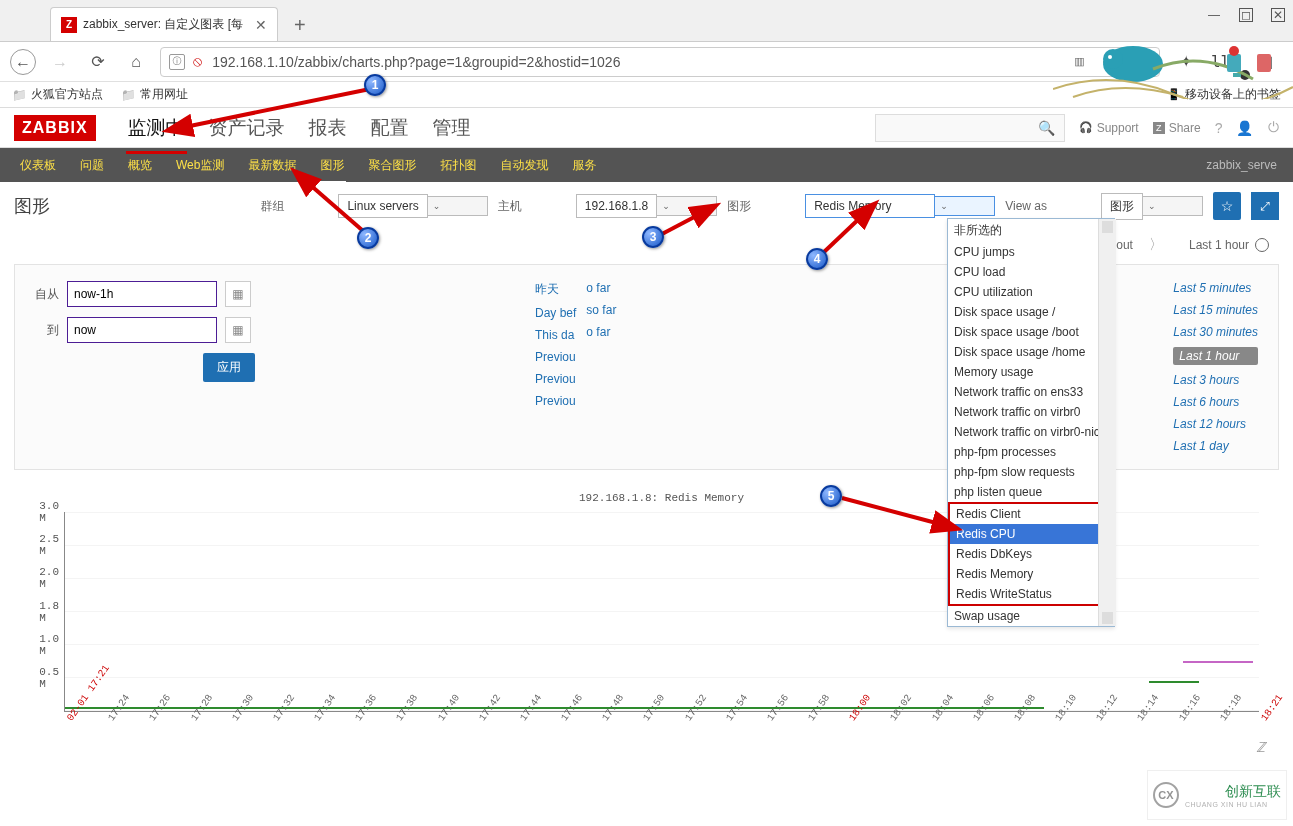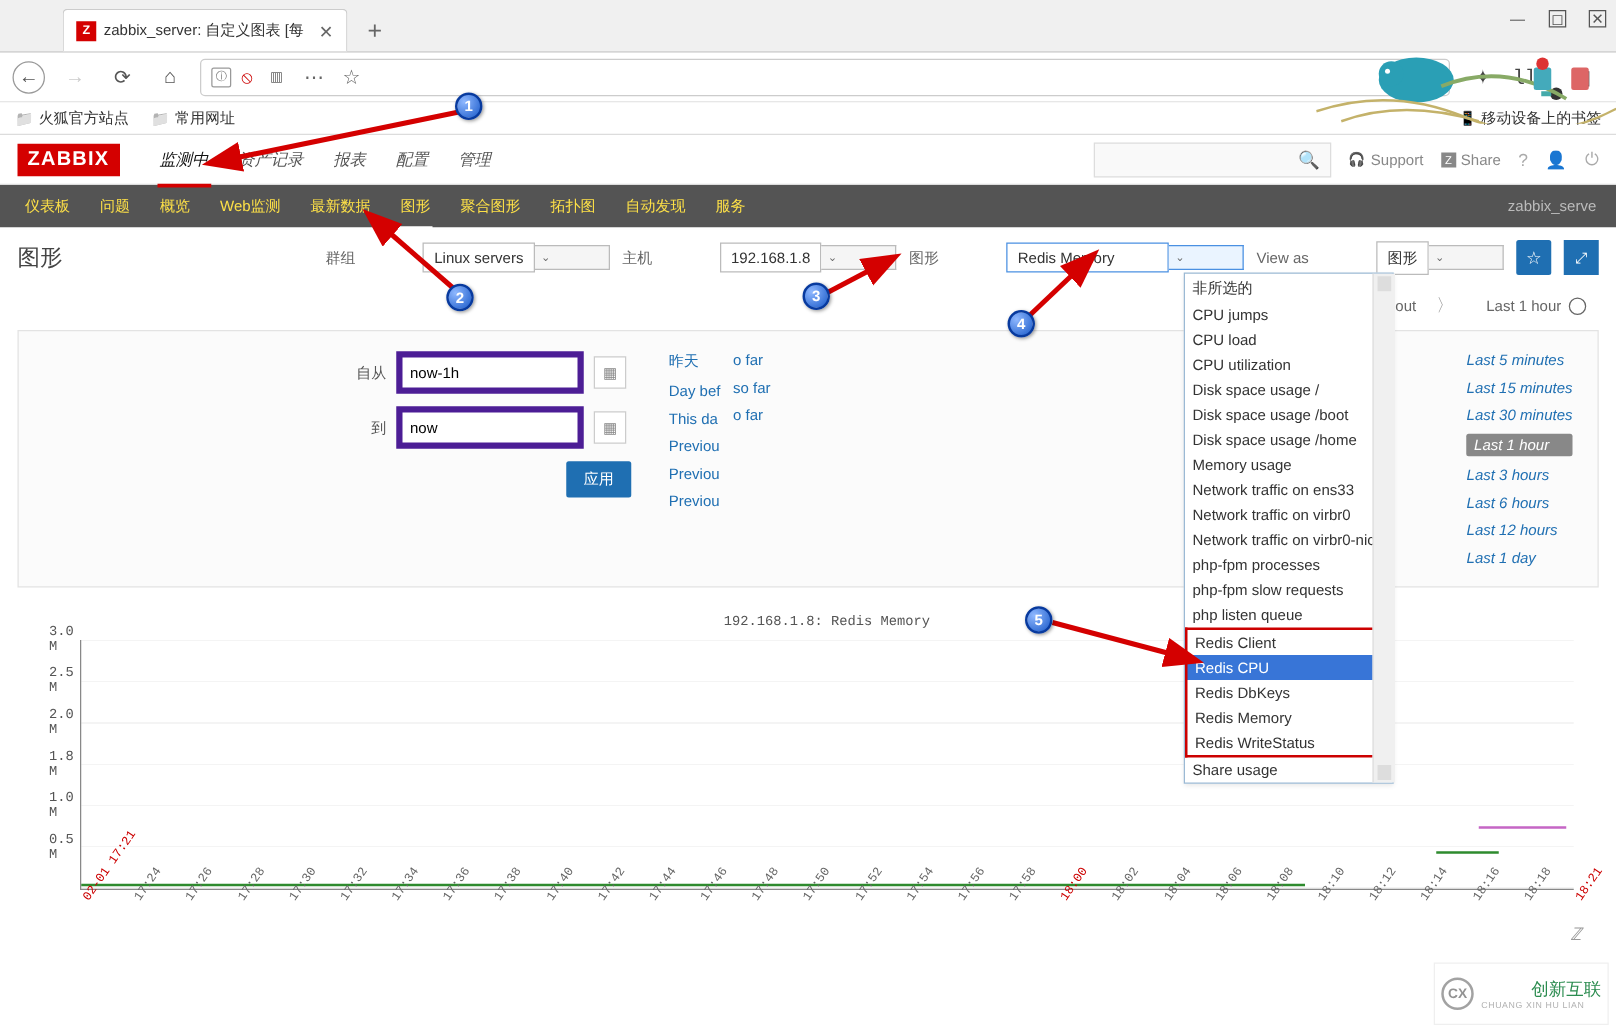--- a/index.html
+++ b/index.html
@@ -29,21 +29,21 @@
   .bookmark-bar { height: 26px; background: #fff; border-bottom: 1px solid #dcdcdc; display: flex; align-items: center; padding: 0 12px; gap: 18px; font-size: 12px; color: #333; }
   .bookmark-bar .folder { display: flex; align-items: center; gap: 4px; }
   .bookmark-bar .folder::before { content: "📁"; font-size: 12px; filter: grayscale(1);}
   .bookmark-right { margin-left: auto; display: flex; align-items: center; gap: 4px; }
   .bookmark-right::before { content: "📱"; font-size:11px;}
 
   
   .zbx-header { height: 40px; background: #fff; display: flex; align-items: center; padding: 0 14px; border-bottom: 1px solid #ddd; }
   .zbx-logo { background: #d40000; color: #fff; font-weight: bold; letter-spacing: 1px; padding: 4px 8px; font-size: 16px; }
   .zbx-main-nav { display: flex; margin-left: 20px; gap: 0;}
-  .zbx-main-nav a { padding: 12px 12px; color: #555; text-decoration: none; font-size: 13px; position: relative; font-style: italic;}
+  .zbx-main-nav a { padding: 12px 12px; color: #555; text-decoration: none; font-size: 19px; position: relative;}
   .zbx-main-nav a.active { color: #111; }
   .zbx-main-nav a.active::after { content:""; position:absolute; left:10px; right:10px; bottom:-1px; height:3px; background:#d40000;}
   .hdr-right { margin-left: auto; display: flex; align-items: center; gap: 14px; color: #888; font-size: 12px; }
   .search-box { width: 190px; height: 28px; border: 1px solid #ddd; background: #f9f9f9; display: flex; align-items: center; padding: 0 8px; justify-content:flex-end;}
   .search-box .srch { color:#aaa; font-size:14px;}
   .hdr-right .support, .hdr-right .share { display: flex; align-items: center; gap: 4px; color: #888; }
   .hdr-right .support::before { content:"🎧"; font-size:11px; color:#888;}
   .hdr-right .share::before { content:"Z"; background:#888; color:#fff; font-size:9px; width:12px;height:12px; display:inline-flex; align-items:center; justify-content:center;}
   .hdr-right .ico { font-size:14px; color:#aaa;}
 
@@ -77,21 +77,21 @@
   
   .time-row { display:flex; align-items:flex-start; padding: 0 14px 4px; }
   .time-nav { margin-left:auto; display:flex; align-items:center; gap:8px; font-size:12px; color:#666;}
   .time-nav .chev { font-size:14px; color:#999; padding:4px 8px;}
   .time-nav .last { display:flex; align-items:center; gap:6px; padding: 8px 10px;}
   .time-nav .last .clock { width:14px;height:14px;border:1.5px solid #666; border-radius:50%; position:relative;}
 
   .time-panel { margin: 0 14px 12px; border:1px solid #e3e3e3; background:#fbfbfb; padding: 16px 20px; display:flex; gap: 30px; align-items:flex-start;}
   .time-form { display:grid; grid-template-columns: auto 150px 30px; gap: 10px 8px; align-items:center; }
   .time-form label { text-align: right; color:#555;}
-  .time-form input { border:5px solid #4c1d95; padding: 5px 6px; font-size:12px;}
+  .time-form input { border:1px solid #4c1d95; padding: 5px 6px; font-size:12px;}
   .time-form .cal { width:26px;height:26px; border:1px solid #ccc; background:#fff; display:flex;align-items:center;justify-content:center; color:#888;}
   .apply-btn { grid-column: 2 / 4; justify-self:end; background:#1f6fb2; color:#fff; border:none; padding:6px 14px; font-size:12px; border-radius:2px; cursor:pointer;}
   .quick-col { display:flex; flex-direction:column; gap: 8px; font-size:12px;}
   .quick-col a { color:#1f6fb2; text-decoration:none;}
   .quick-col a.active { background:#888; color:#fff; padding:2px 6px; border-radius:2px;}
 
   
   .chart-area { margin: 0 14px; border:0; position:relative; padding: 10px 20px 60px 50px; height: 290px;}
   .chart-title { text-align:center; font-family: "Courier New", monospace; font-size: 11px; color:#555; margin-bottom:8px;}
   .plot { position:relative; height: 200px; border-left:1px solid #888; border-bottom:1px solid #888; background: repeating-linear-gradient(to top, #f4f4f4 0, #f4f4f4 1px, transparent 1px, transparent 33px); }
@@ -133,20 +133,21 @@
 </div>
 
 <div class="url-bar">
   <div class="nav-ico circle">←</div>
   <div class="nav-ico" style="color:#ccc;">→</div>
   <div class="nav-ico">⟳</div>
   <div class="nav-ico">⌂</div>
   <div class="url-box">
     <span class="shield">ⓘ</span>
     <span class="blocked">⦸</span>
+    <input value="192.168.1.10/zabbix/charts.php?page=1&amp;groupid=2&amp;hostid=1026" style="">
     <span class="action-ico" style="font-size:11px;">▥</span>
     <span class="action-ico">⋯</span>
     <span class="action-ico">☆</span>
   </div>
   <div class="ext-icons">
     <span>✦</span>
     <span style="font-family:monospace;">ll\</span>
     <span>▥</span>
   </div>
 </div>
@@ -249,21 +250,21 @@
     <span>n out</span>
     <span class="chev">〉</span>
     <div class="last">
       <span>Last 1 hour</span>
       <span class="clock"></span>
     </div>
   </div>
 </div>
 
 <div class="time-panel">
-  <div style="flex:0 0 470px; display:flex; justify-content:flex-end;">
+  <div style="flex:0 0 470px; display:flex; ">
     <div class="time-form">
       <label>自从</label>
       <input value="now-1h" style="">
       <div class="cal">▦</div>
       <label>到</label>
       <input value="now" style="">
       <div class="cal">▦</div>
       <button class="apply-btn">应用</button>
     </div>
   </div>
@@ -306,21 +307,21 @@
     <div class="opt">Network traffic on virbr0</div>
     <div class="opt">Network traffic on virbr0-nic</div>
     <div class="opt">php-fpm processes</div>
     <div class="opt">php-fpm slow requests</div>
     <div class="opt">php listen queue</div>
     <div class="opt" style="border-left: 2px solid rgb(204, 0, 0); border-right: 2px solid rgb(204, 0, 0); border-top: 2px solid rgb(204, 0, 0);">Redis Client</div>
     <div class="opt hover" style="border-left: 2px solid rgb(204, 0, 0); border-right: 2px solid rgb(204, 0, 0);">Redis CPU</div>
     <div class="opt" style="border-left: 2px solid rgb(204, 0, 0); border-right: 2px solid rgb(204, 0, 0);">Redis DbKeys</div>
     <div class="opt" style="border-left: 2px solid rgb(204, 0, 0); border-right: 2px solid rgb(204, 0, 0);">Redis Memory</div>
     <div class="opt" style="border-left: 2px solid rgb(204, 0, 0); border-right: 2px solid rgb(204, 0, 0); border-bottom: 2px solid rgb(204, 0, 0);">Redis WriteStatus</div>
-    <div class="opt">Share usage</div>
+    <div class="opt">Swap usage</div>
   </div>
 
 <div class="chart-area">
   <div class="chart-title">192.168.1.8: Redis Memory</div>
   <div class="plot" id="plot">
     <div class="data-line" style="left:0; width:82%;"></div>
     <div class="data-seg2"></div>
     <div class="data-seg3"></div>
   <span class="ytick" style="bottom: 16.6667%;">0.5 M</span>
       <span class="ytick" style="bottom: 33.3333%;">1.0 M</span>

